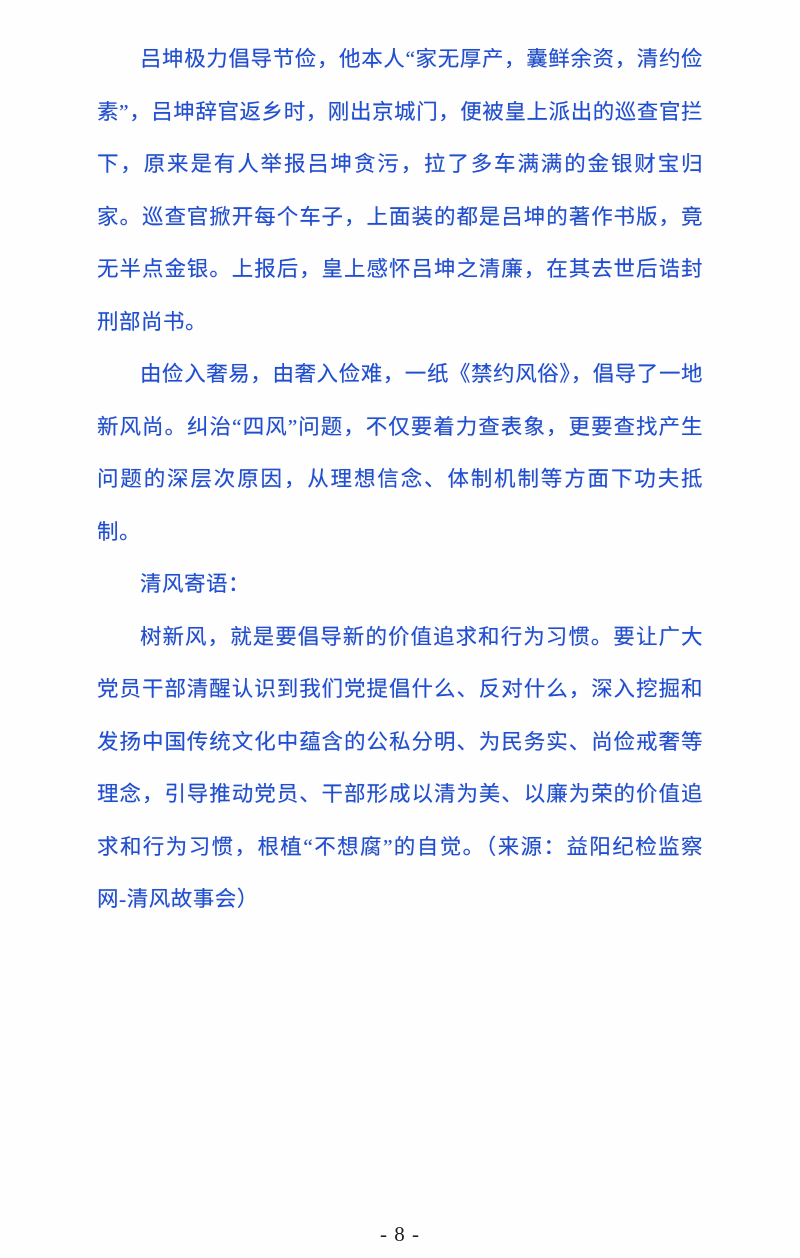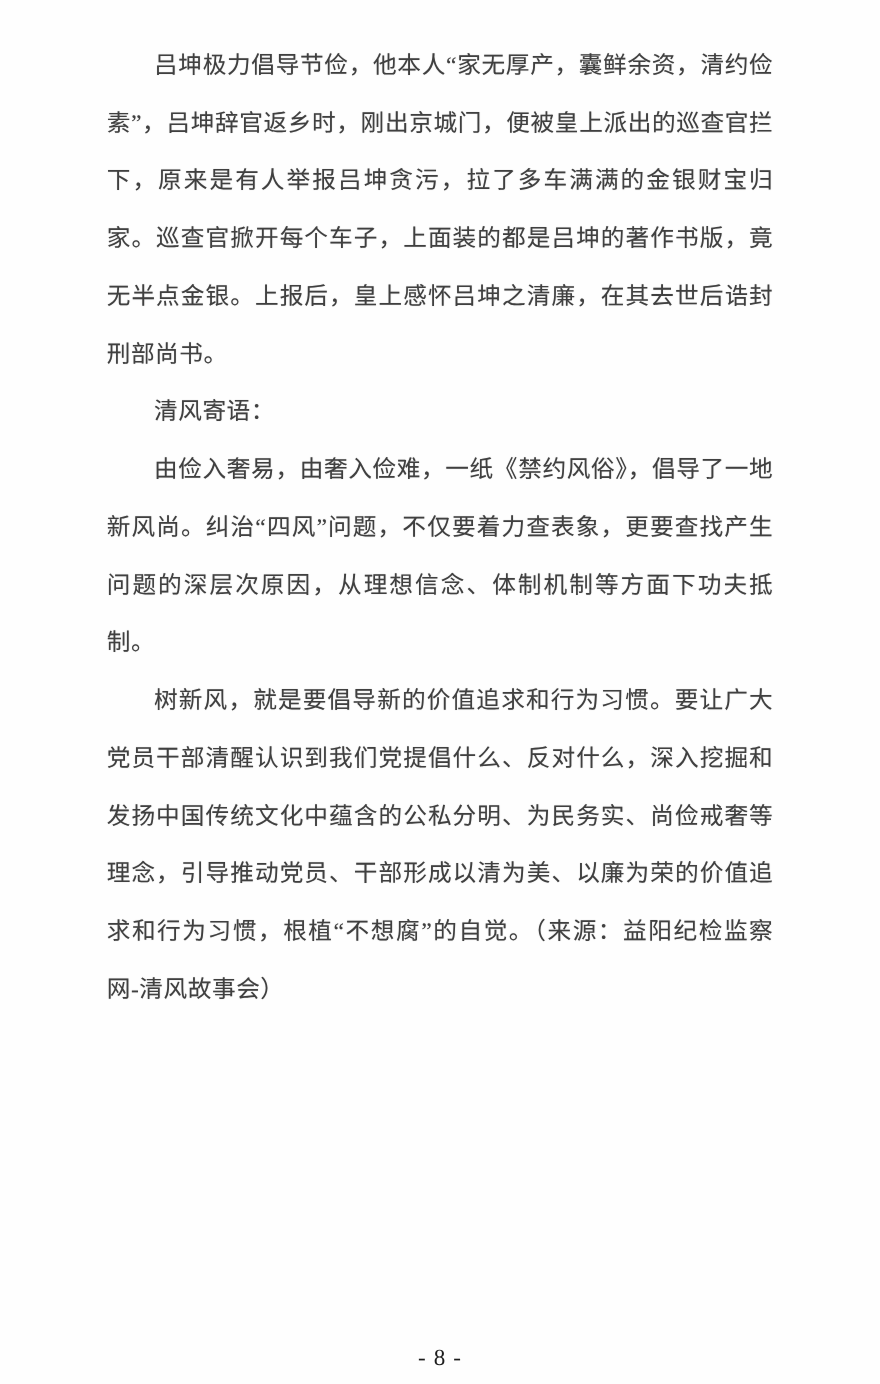--- a/index.html
+++ b/index.html
@@ -24,21 +24,21 @@
     color: #222222;
   }
   .para {
     margin: 0;
     font-size: 21.5px;
     line-height: 52.5px;
     text-align: justify;
     text-align-last: left;
     text-indent: 2em;
     letter-spacing: 0.5px;
-    color: #404040;
+    color: #1d4ed8;
     text-shadow: 0 0 1px rgba(70,70,70,0.35);
     word-break: break-all;
   }
   .footer {
     position: absolute;
     left: 0;
     top: 1222px;
     width: 100%;
     text-align: center;
   }
@@ -48,20 +48,20 @@
     letter-spacing: 1px;
     font-family: "Liberation Serif", "DejaVu Serif", serif;
   }
 </style>
 </head>
 <body>
 
 <div class="page">
   <div class="content">
     <p class="para">吕坤极力倡导节俭，他本人“家无厚产，囊鲜余资，清约俭素”，吕坤辞官返乡时，刚出京城门，便被皇上派出的巡查官拦下，原来是有人举报吕坤贪污，拉了多车满满的金银财宝归家。巡查官掀开每个车子，上面装的都是吕坤的著作书版，竟无半点金银。上报后，皇上感怀吕坤之清廉，在其去世后诰封刑部尚书。</p>
+    <p class="para">由俭入奢易，由奢入俭难，一纸《禁约风俗》，倡导了一地新风尚。纠治“四风”问题，不仅要着力查表象，更要查找产生问题的深层次原因，从理想信念、体制机制等方面下功夫抵制。</p>
     <p class="para">清风寄语：</p>
-    <p class="para">由俭入奢易，由奢入俭难，一纸《禁约风俗》，倡导了一地新风尚。纠治“四风”问题，不仅要着力查表象，更要查找产生问题的深层次原因，从理想信念、体制机制等方面下功夫抵制。</p>
     <p class="para">树新风，就是要倡导新的价值追求和行为习惯。要让广大党员干部清醒认识到我们党提倡什么、反对什么，深入挖掘和发扬中国传统文化中蕴含的公私分明、为民务实、尚俭戒奢等理念，引导推动党员、干部形成以清为美、以廉为荣的价值追求和行为习惯，根植“不想腐”的自觉。（来源：益阳纪检监察网-清风故事会）</p>
   </div>
   <div class="footer">
     <span class="page-number">- 8 -</span>
   </div>
 </div>
 
 </body></html>

